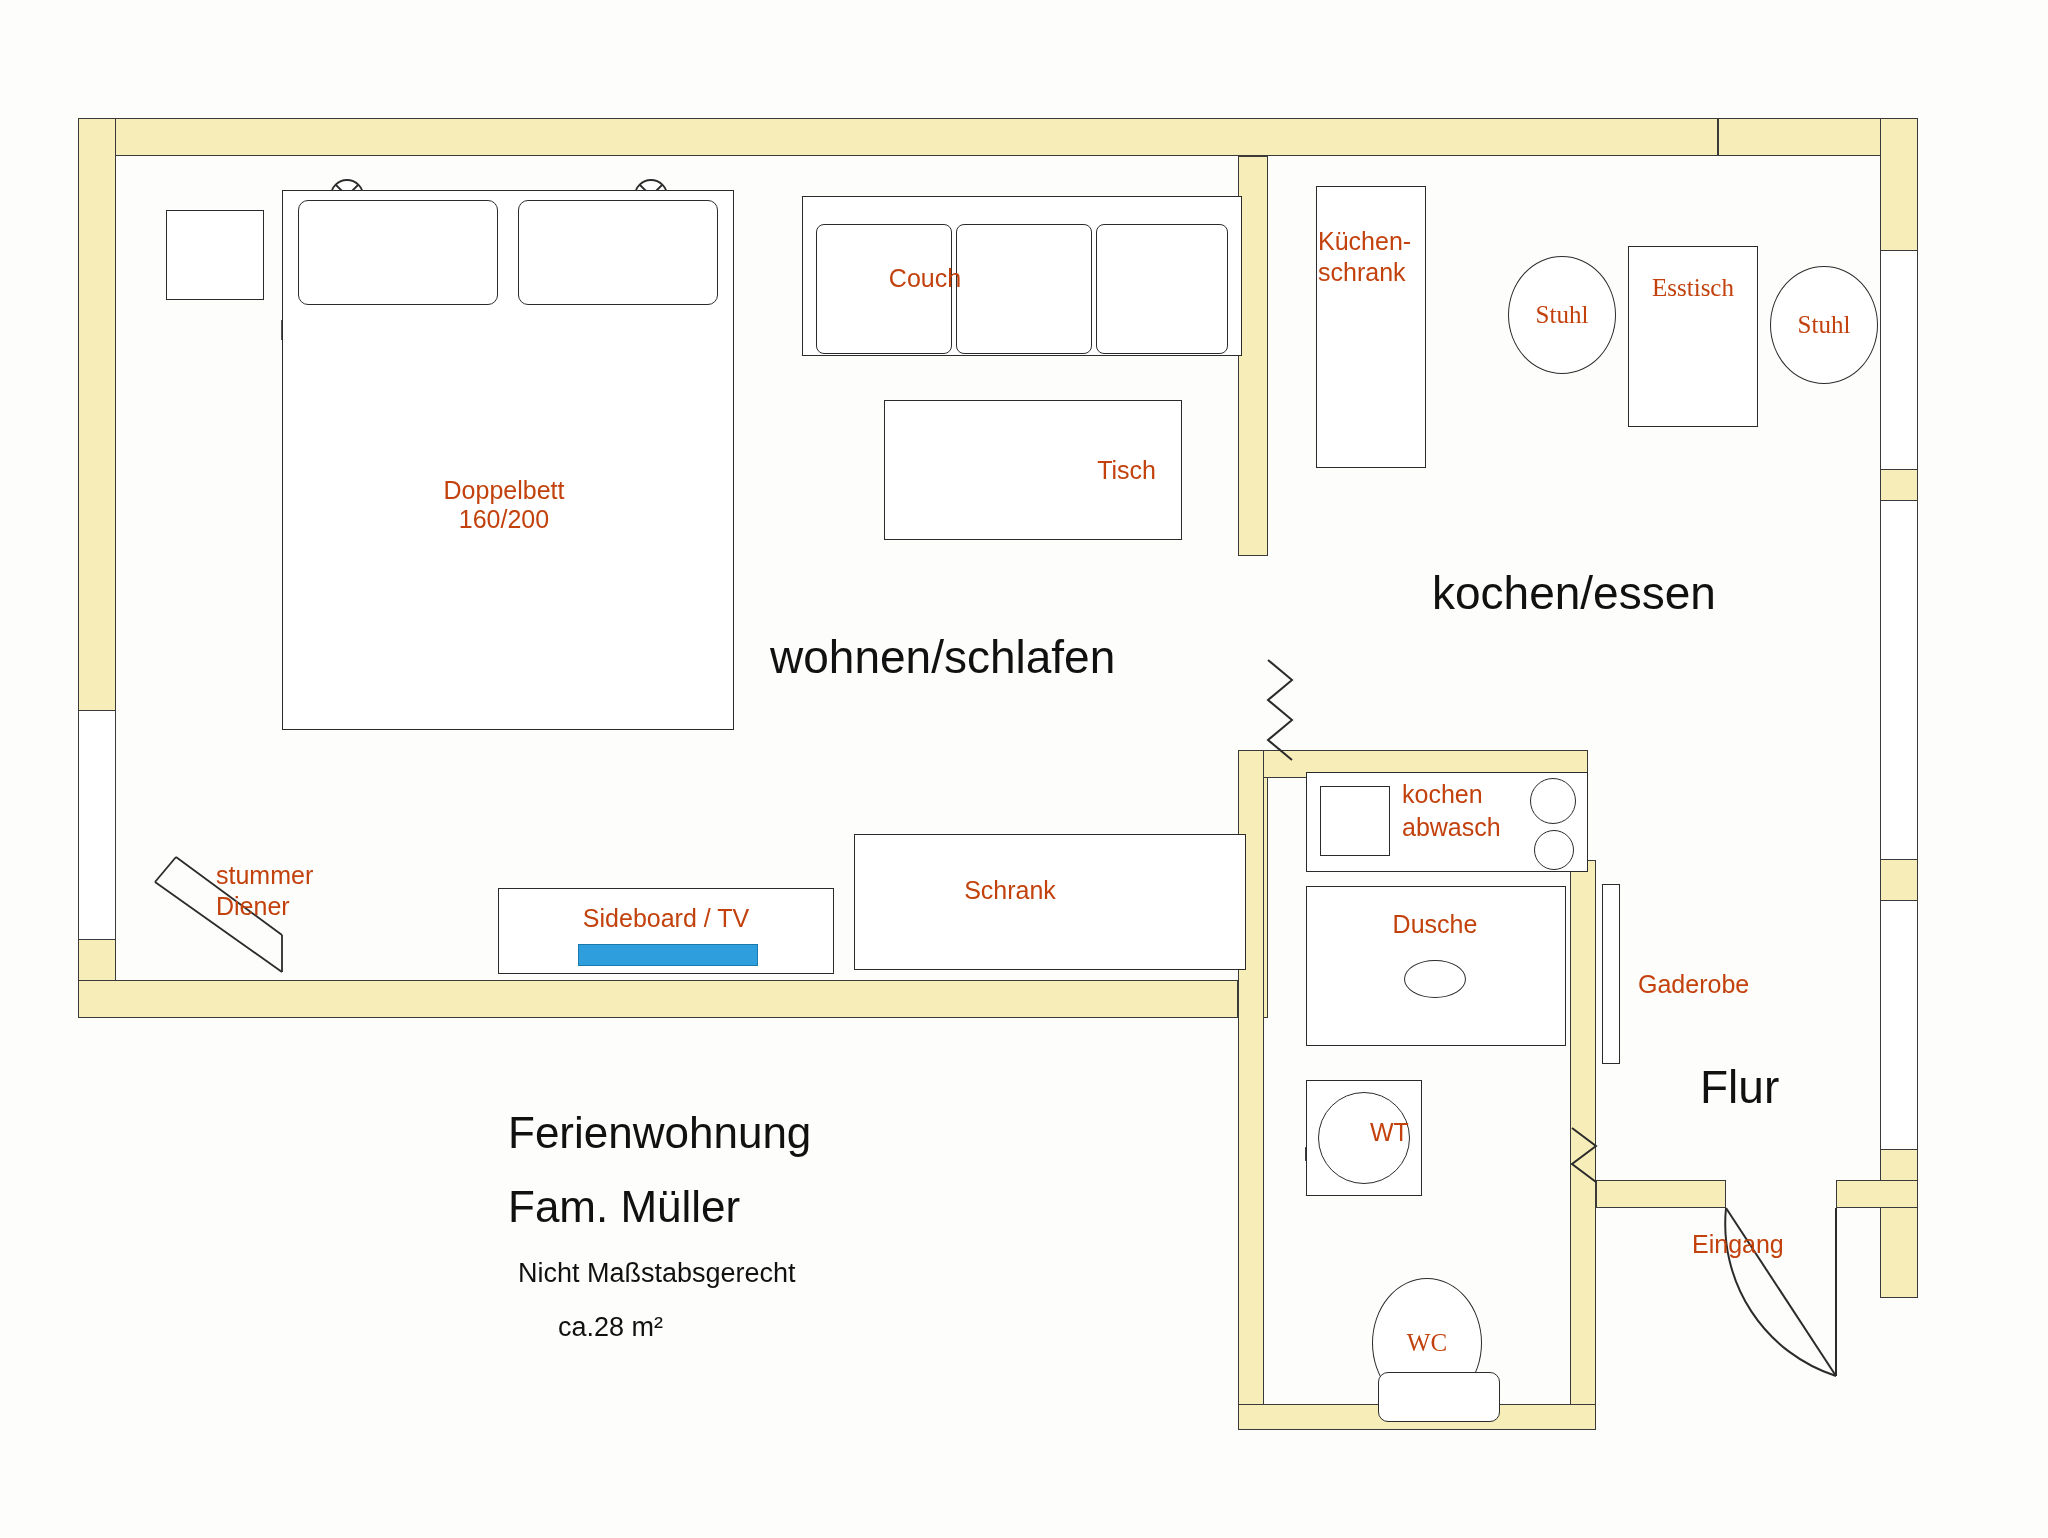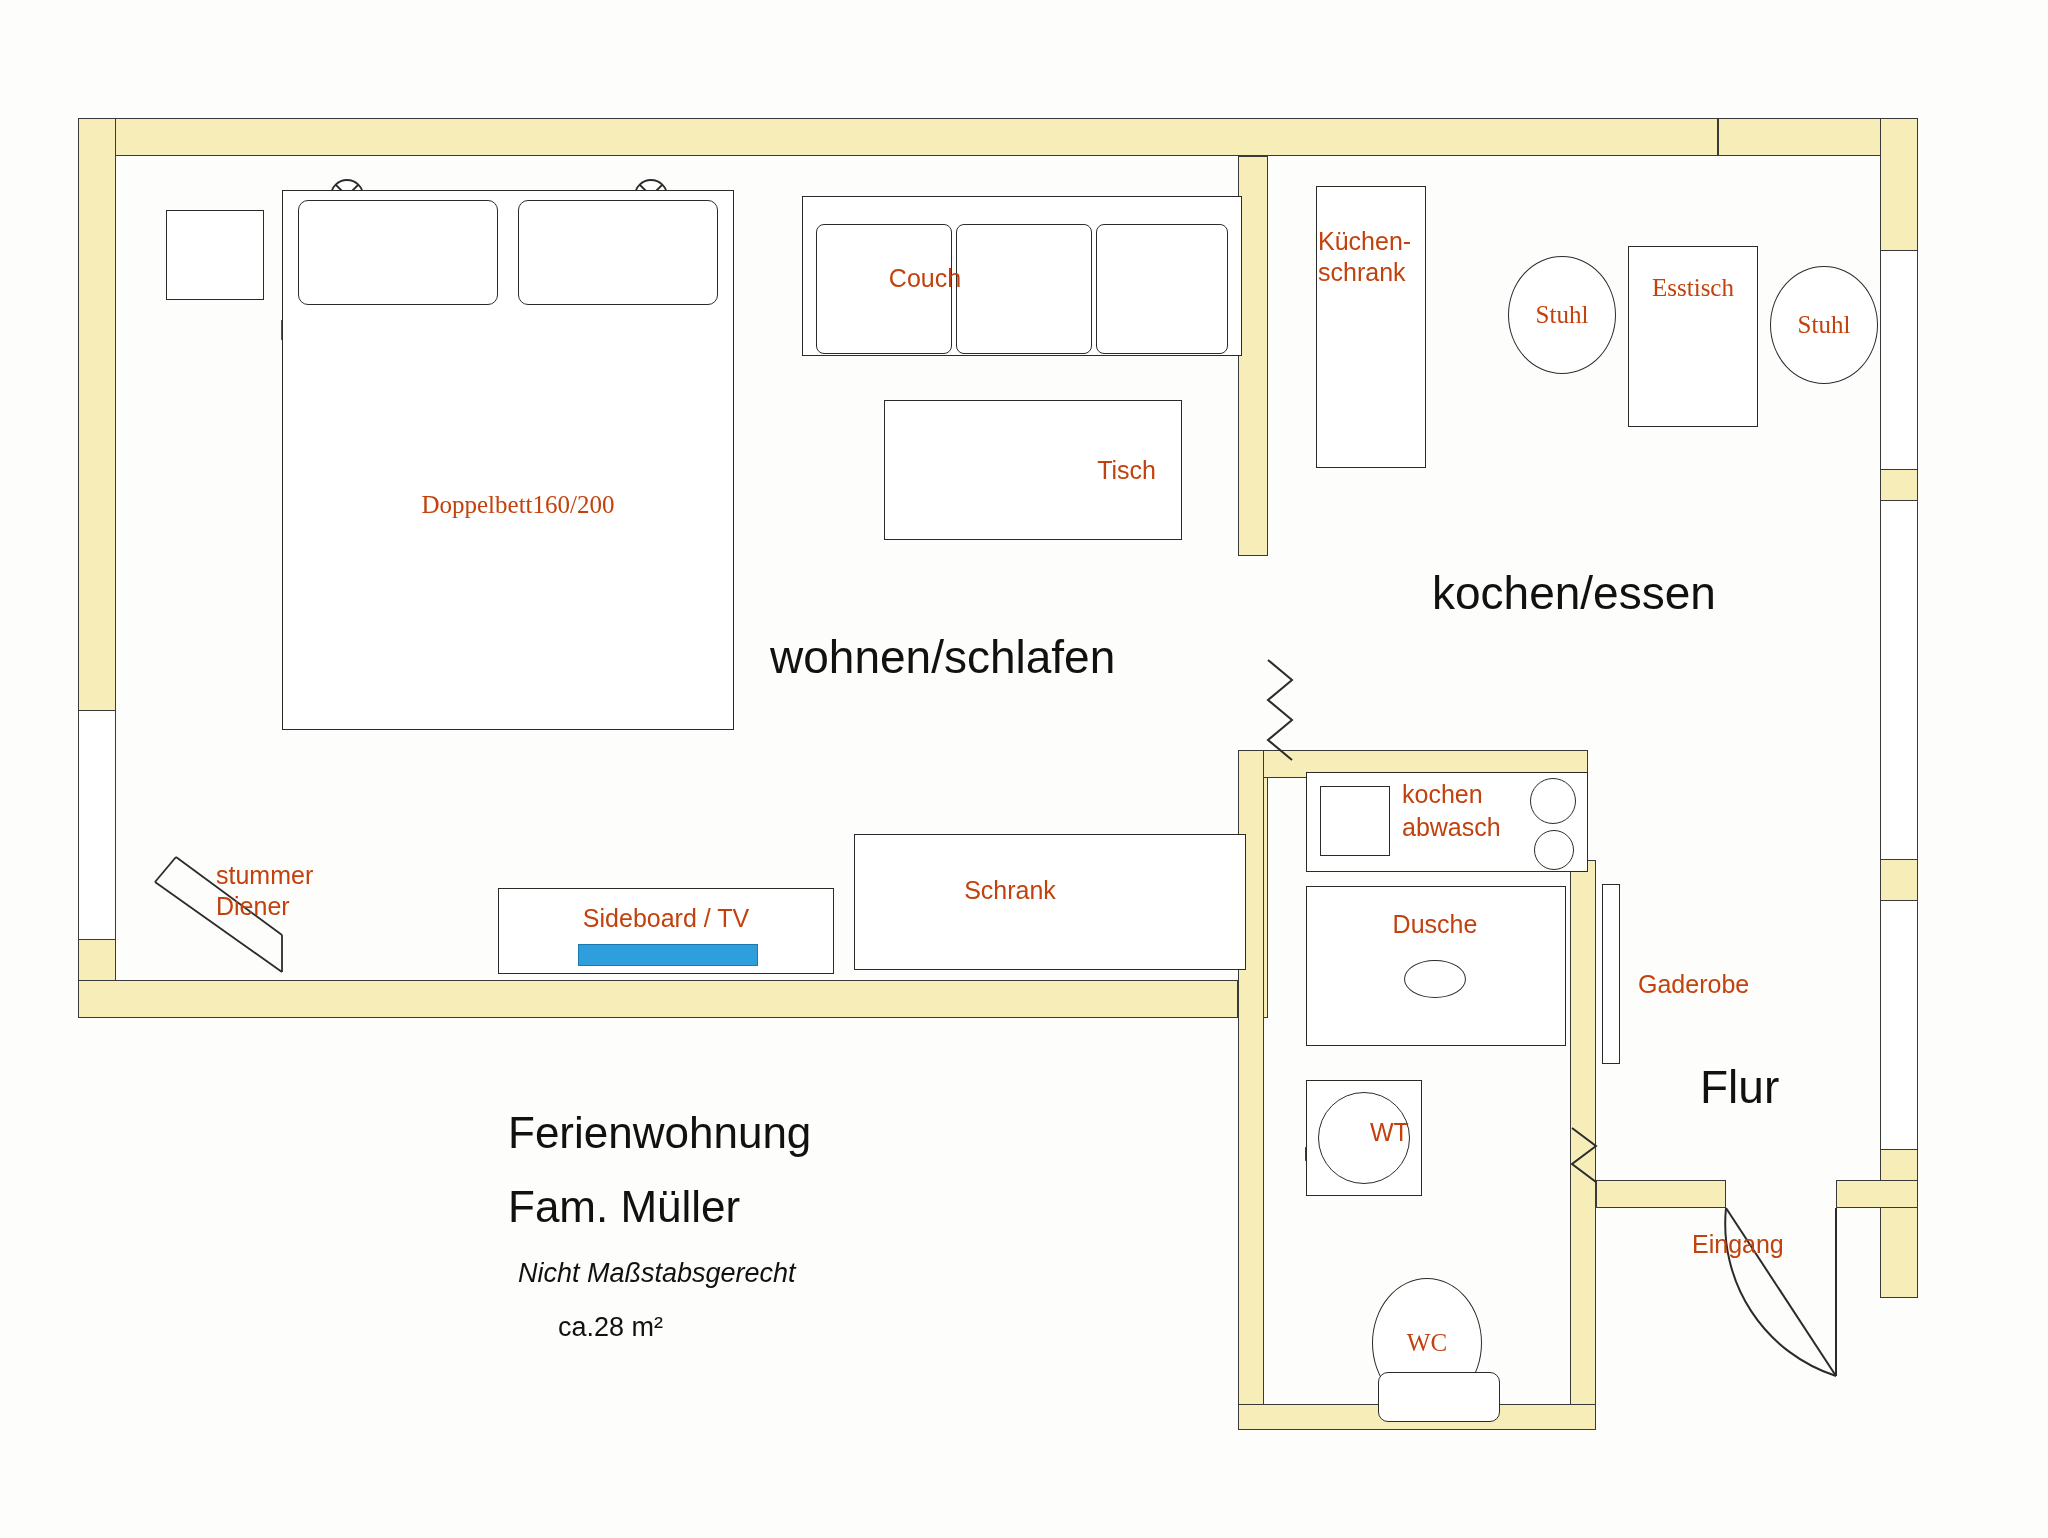--- a/index.html
+++ b/index.html
@@ -165,21 +165,21 @@
       <rect x="1306" y="1148" width="28" height="12"></rect>
     </g>
 
   </svg>
 
   <div class="box" style="left:166px; top:210px; width:98px; height:90px;"></div>
 
   <div class="box" style="left:282px; top:190px; width:452px; height:540px;"></div>
   <div class="box" style="left:298px; top:200px; width:200px; height:105px; border-radius:10px;"></div>
   <div class="box" style="left:518px; top:200px; width:200px; height:105px; border-radius:10px;"></div>
-  <div class="lbl ctr" style="left:348px; top:470px; width:340px; height:70px; flex-direction:row;font-family:Liberation Serif, serif;">
+  <div class="lbl ctr" style="left:334px; top:470px; width:340px; height:70px; flex-direction:column;">
     <span>Doppelbett</span>
     <span>160/200</span>
   </div>
 
   <div class="box" style="left:802px; top:196px; width:440px; height:160px;"></div>
   <div class="box" style="left:816px; top:224px; width:136px; height:130px; border-radius:8px;"></div>
   <div class="box" style="left:956px; top:224px; width:136px; height:130px; border-radius:8px;"></div>
   <div class="box" style="left:1096px; top:224px; width:132px; height:130px; border-radius:8px;"></div>
   <div class="lbl ctr" style="left:840px; top:258px; width:170px; height:40px;">
     <span>Couch</span>
@@ -250,16 +250,16 @@
   </div>
   <div class="box" style="left:1378px; top:1372px; width:122px; height:50px; border-radius:10px;"></div>
 
   <div class="box" style="left:1602px; top:884px; width:18px; height:180px;"></div>
   <div class="lbl" style="left:1638px; top:970px;">Gaderobe</div>
   <div class="room-lbl" style="left:1700px; top:1060px;">Flur</div>
   <div class="lbl" style="left:1692px; top:1230px;">Eingang</div>
 
   <div class="title-lbl" style="left:508px; top:1108px;">Ferienwohnung</div>
   <div class="title-lbl" style="left:508px; top:1182px;">Fam. Müller</div>
-  <div class="sub-lbl" style="left:518px; top:1258px;font-style:italic;">Nicht Maßstabsgerecht</div>
+  <div class="sub-lbl" style="left:518px; top:1258px;">Nicht Maßstabsgerecht</div>
   <div class="sub-lbl" style="left:558px; top:1312px;">ca.28 m²</div>
 
 </div>
 
 </body></html>

